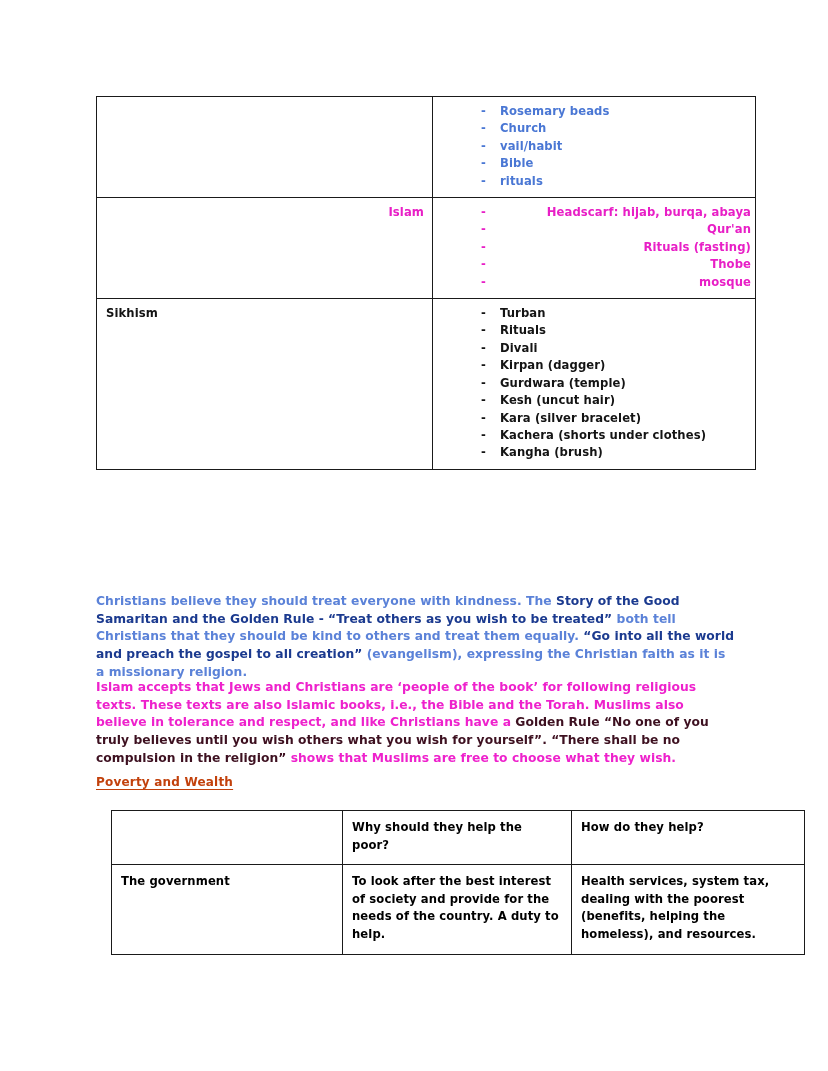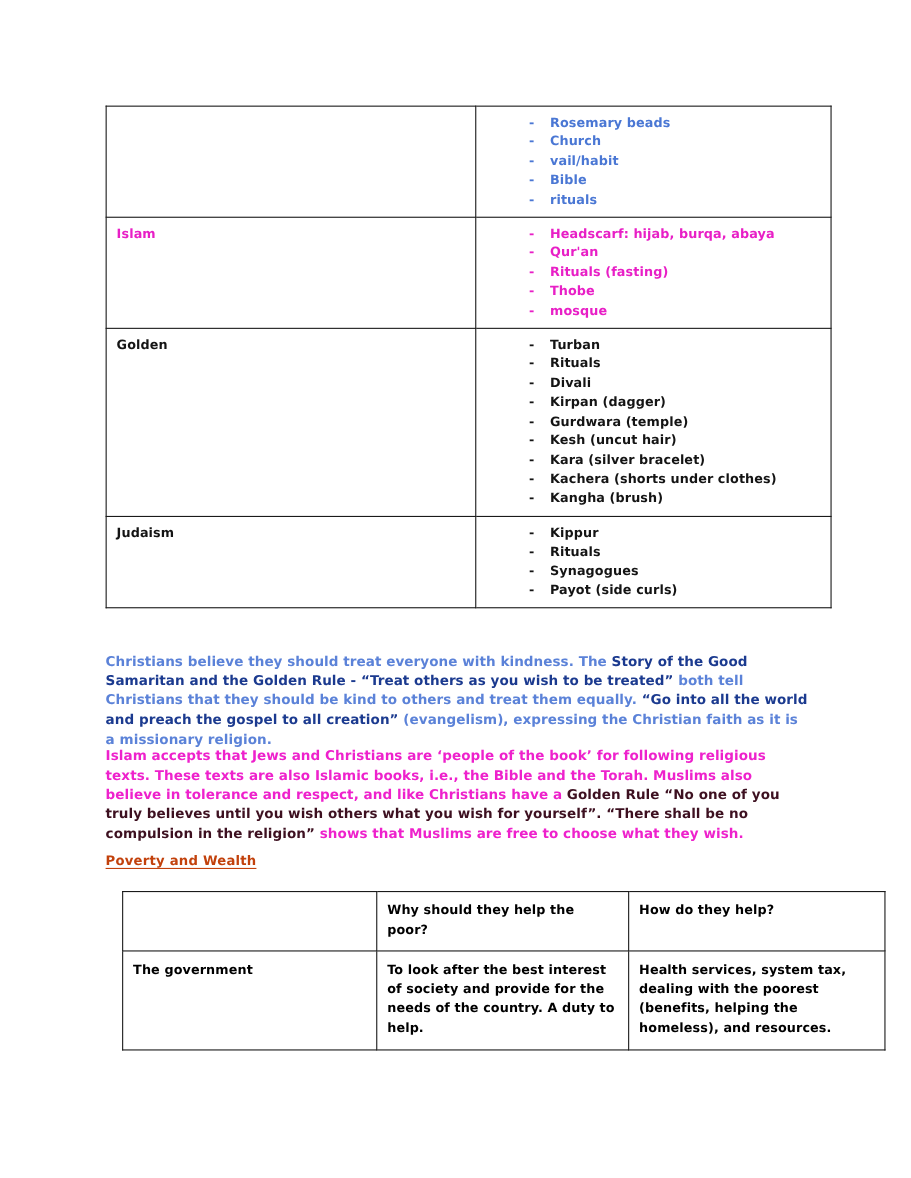--- a/index.html
+++ b/index.html
@@ -71,21 +71,21 @@
     line-height: 17.4px;
     white-space: nowrap;
   }
   ul.dash-list li .dash {
     position: absolute;
     left: 48px;
     top: 0;
   }
 
   .row-blue td, .row-blue li { color: #4a77d4; }
-  .row-pink td, .row-pink li { color: #e81fc6; }
+  .row-pink td, .row-pink li { color: #e81fc6; text-align: right; }
   .row-dark td, .row-dark li { color: #141414; }
 
   
   .para {
     position: absolute;
     left: 96px;
     width: 640px;
     font-size: 12.3px;
     line-height: 17.6px;
     font-weight: bold;
@@ -139,47 +139,36 @@
             <li><span class="dash">-</span><span>Headscarf: hijab, burqa, abaya</span></li>
             <li><span class="dash">-</span><span>Qur'an</span></li>
             <li><span class="dash">-</span><span>Rituals (fasting)</span></li>
             <li><span class="dash">-</span><span>Thobe</span></li>
             <li><span class="dash">-</span><span>mosque</span></li>
           </ul>
         </td>
       </tr>
 
       <tr class="row-dark">
-        <td class="label-col">Golden</td>
+        <td class="label-col">Sikhism</td>
         <td class="items-col">
           <ul class="dash-list">
             <li><span class="dash">-</span><span>Turban</span></li>
             <li><span class="dash">-</span><span>Rituals</span></li>
             <li><span class="dash">-</span><span>Divali</span></li>
             <li><span class="dash">-</span><span>Kirpan (dagger)</span></li>
             <li><span class="dash">-</span><span>Gurdwara (temple)</span></li>
             <li><span class="dash">-</span><span>Kesh (uncut hair)</span></li>
             <li><span class="dash">-</span><span>Kara (silver bracelet)</span></li>
             <li><span class="dash">-</span><span>Kachera (shorts under clothes)</span></li>
             <li><span class="dash">-</span><span>Kangha (brush)</span></li>
           </ul>
         </td>
       </tr>
 
-      <tr class="row-dark">
-        <td class="label-col">Judaism</td>
-        <td class="items-col">
-          <ul class="dash-list">
-            <li><span class="dash">-</span><span>Kippur</span></li>
-            <li><span class="dash">-</span><span>Rituals</span></li>
-            <li><span class="dash">-</span><span>Synagogues</span></li>
-            <li><span class="dash">-</span><span>Payot (side curls)</span></li>
-          </ul>
-        </td>
-      </tr>
     </tbody>
   </table>
 
   <p class="para" id="para-christian"><span class="c-blue-light">Christians believe they should treat everyone with kindness. The </span><span class="c-blue-dark">Story of the Good Samaritan and the Golden Rule - “Treat others as you wish to be treated” </span><span class="c-blue-light">both tell Christians that they should be kind to others and treat them equally. </span><span class="c-blue-dark">“Go into all the world and preach the gospel to all creation” </span><span class="c-blue-light">(evangelism), expressing the Christian faith as it is a missionary religion.</span></p>
 
   <p class="para" id="para-islam"><span class="c-pink">Islam accepts that Jews and Christians are ‘people of the book’ for following religious texts. These texts are also Islamic books, i.e., the Bible and the Torah. Muslims also believe in tolerance and respect, and like Christians have a </span><span class="c-pink-dark">Golden Rule “No one of you truly believes until you wish others what you wish for yourself”. “There shall be no compulsion in the religion” </span><span class="c-pink">shows that Muslims are free to choose what they wish.</span></p>
 
   <div id="heading-poverty">Poverty and Wealth</div>
 
   <table class="doc-table" id="table-poverty">

